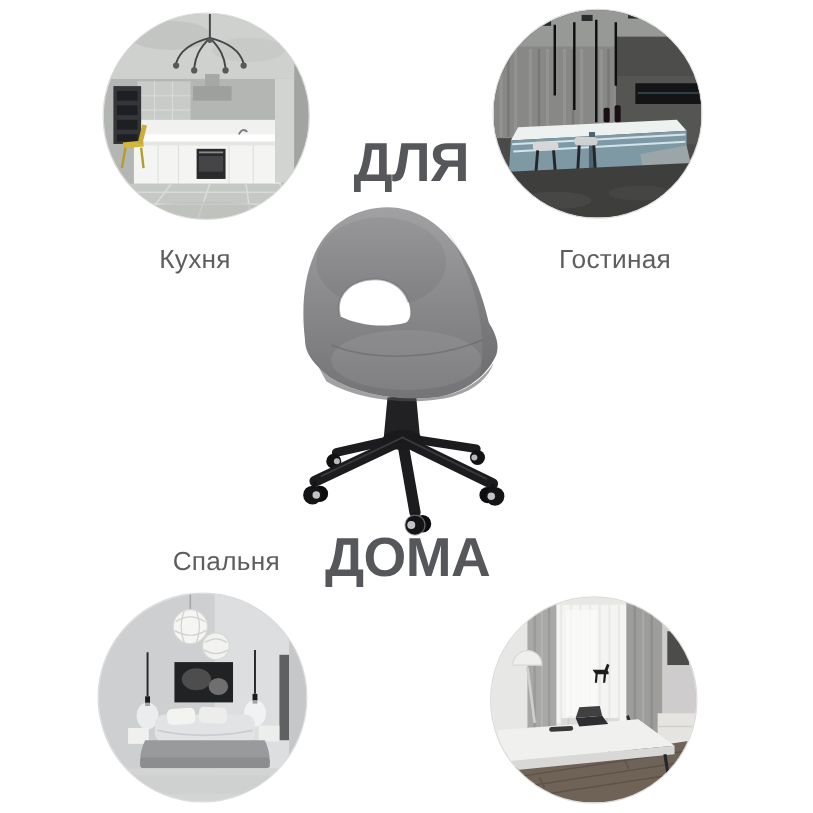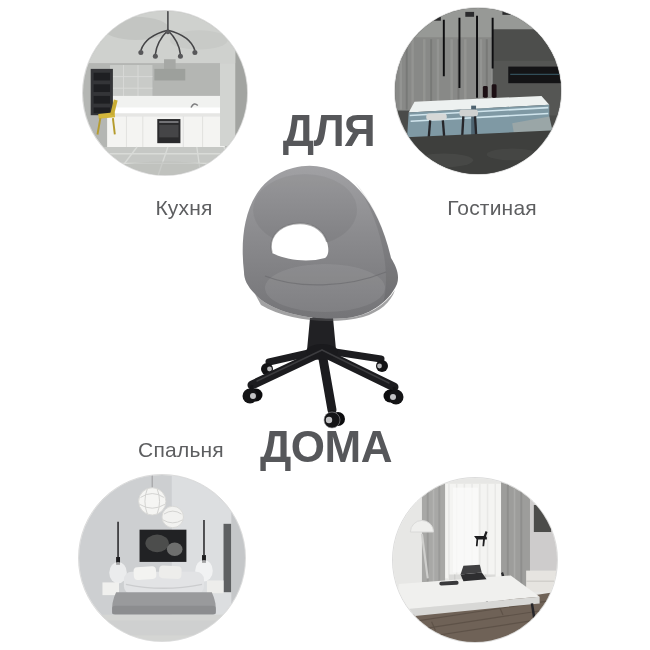--- a/index.html
+++ b/index.html
@@ -13,21 +13,21 @@
   }
   .circle svg{display:block;width:100%;height:100%;}
   .circle.tl{left:82px;top:10px;width:166px;height:166px;}
   .circle.tr{left:394px;top:7px;width:168px;height:168px;}
   .circle.bl{left:78px;top:474px;width:168px;height:168px;}
   .circle.br{left:392px;top:477px;width:166px;height:166px;}
   .room-label{
     position:absolute;transform:translateX(-50%);
     font-size:21px;color:#5d5e60;white-space:nowrap;letter-spacing:.2px;
   }
-  .lbl-kitchen{left:184px;top:196px;}
+  .lbl-kitchen{left:156px;top:196px;}
   .lbl-living{left:492px;top:196px;}
   .lbl-bedroom{left:181px;top:438px;}
   .lbl-office{left:484px;top:438px;}
   .title{
     position:absolute;transform:translateX(-50%);
     font-size:44px;font-weight:bold;color:#56575a;
     letter-spacing:-0.5px;white-space:nowrap;line-height:1;
   }
   .t-top{left:329px;top:109px;}
   .t-bottom{left:326px;top:425px;}

